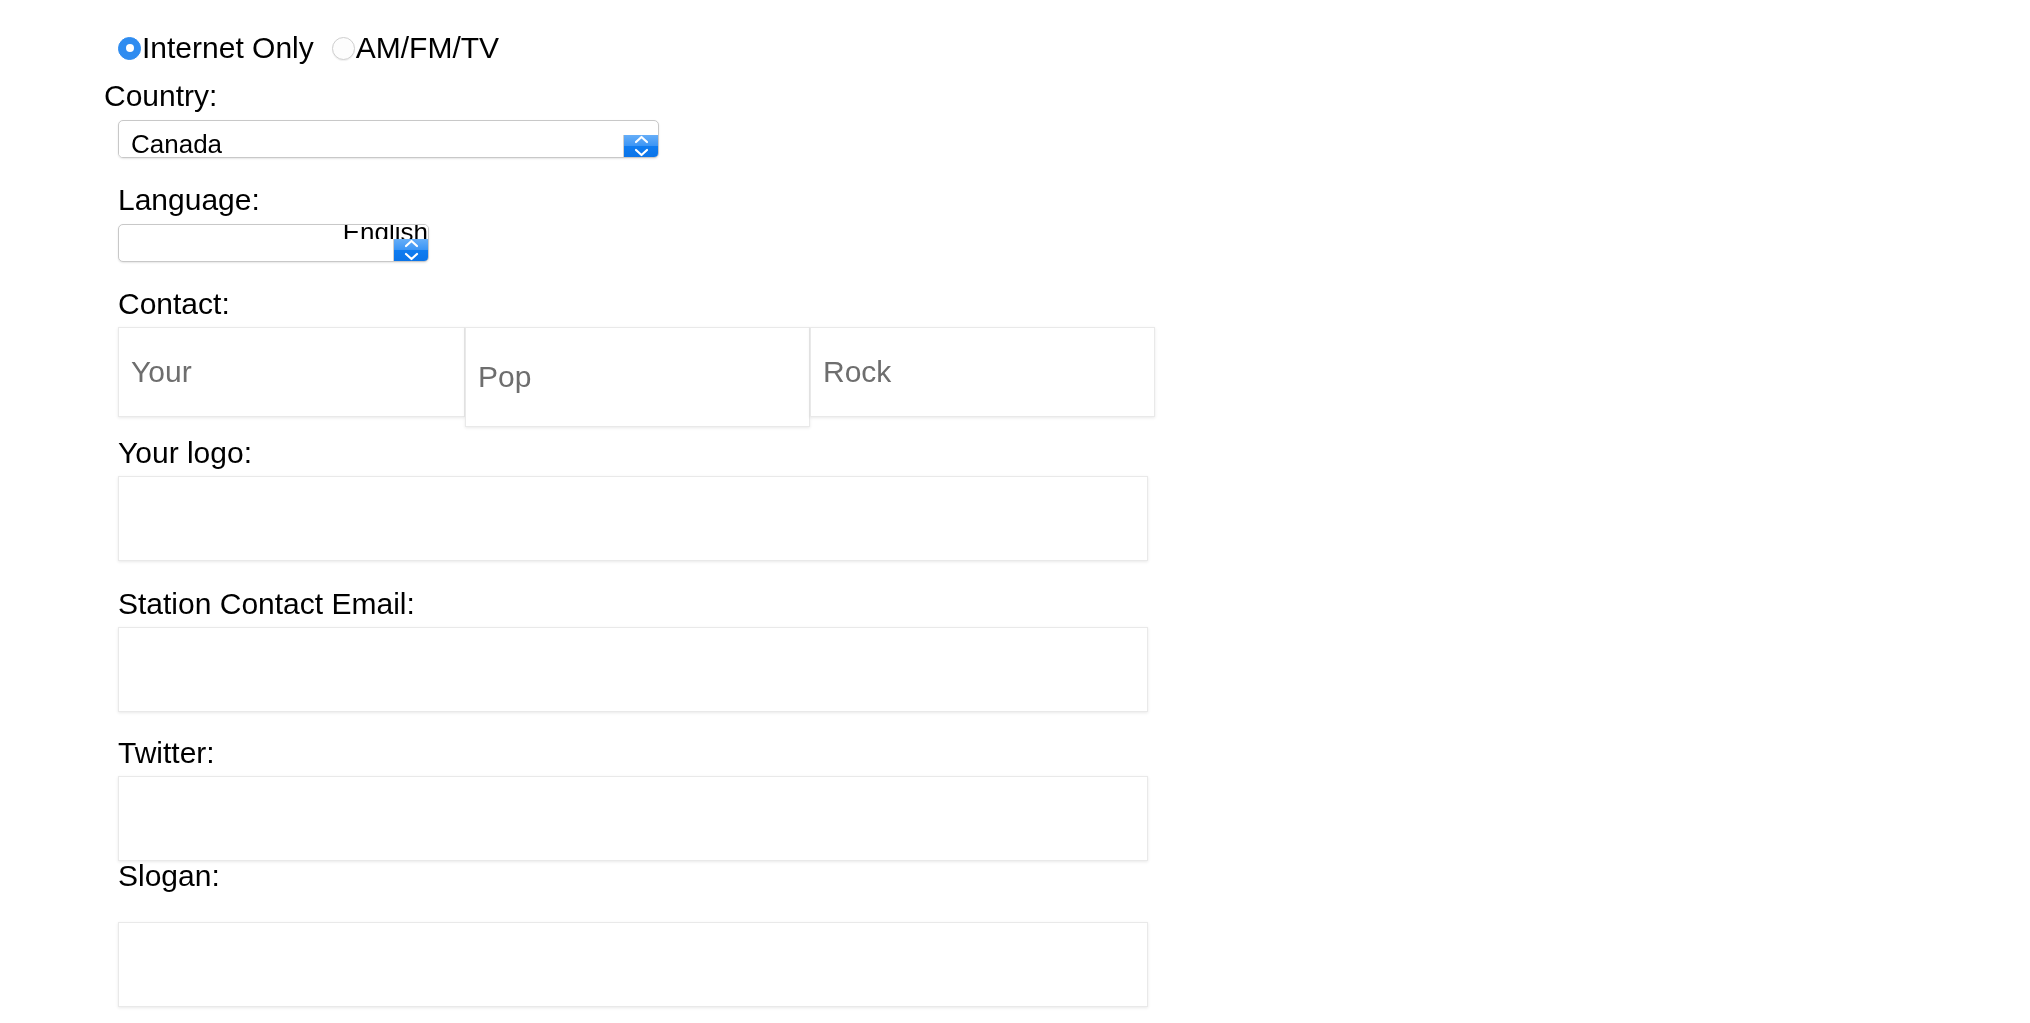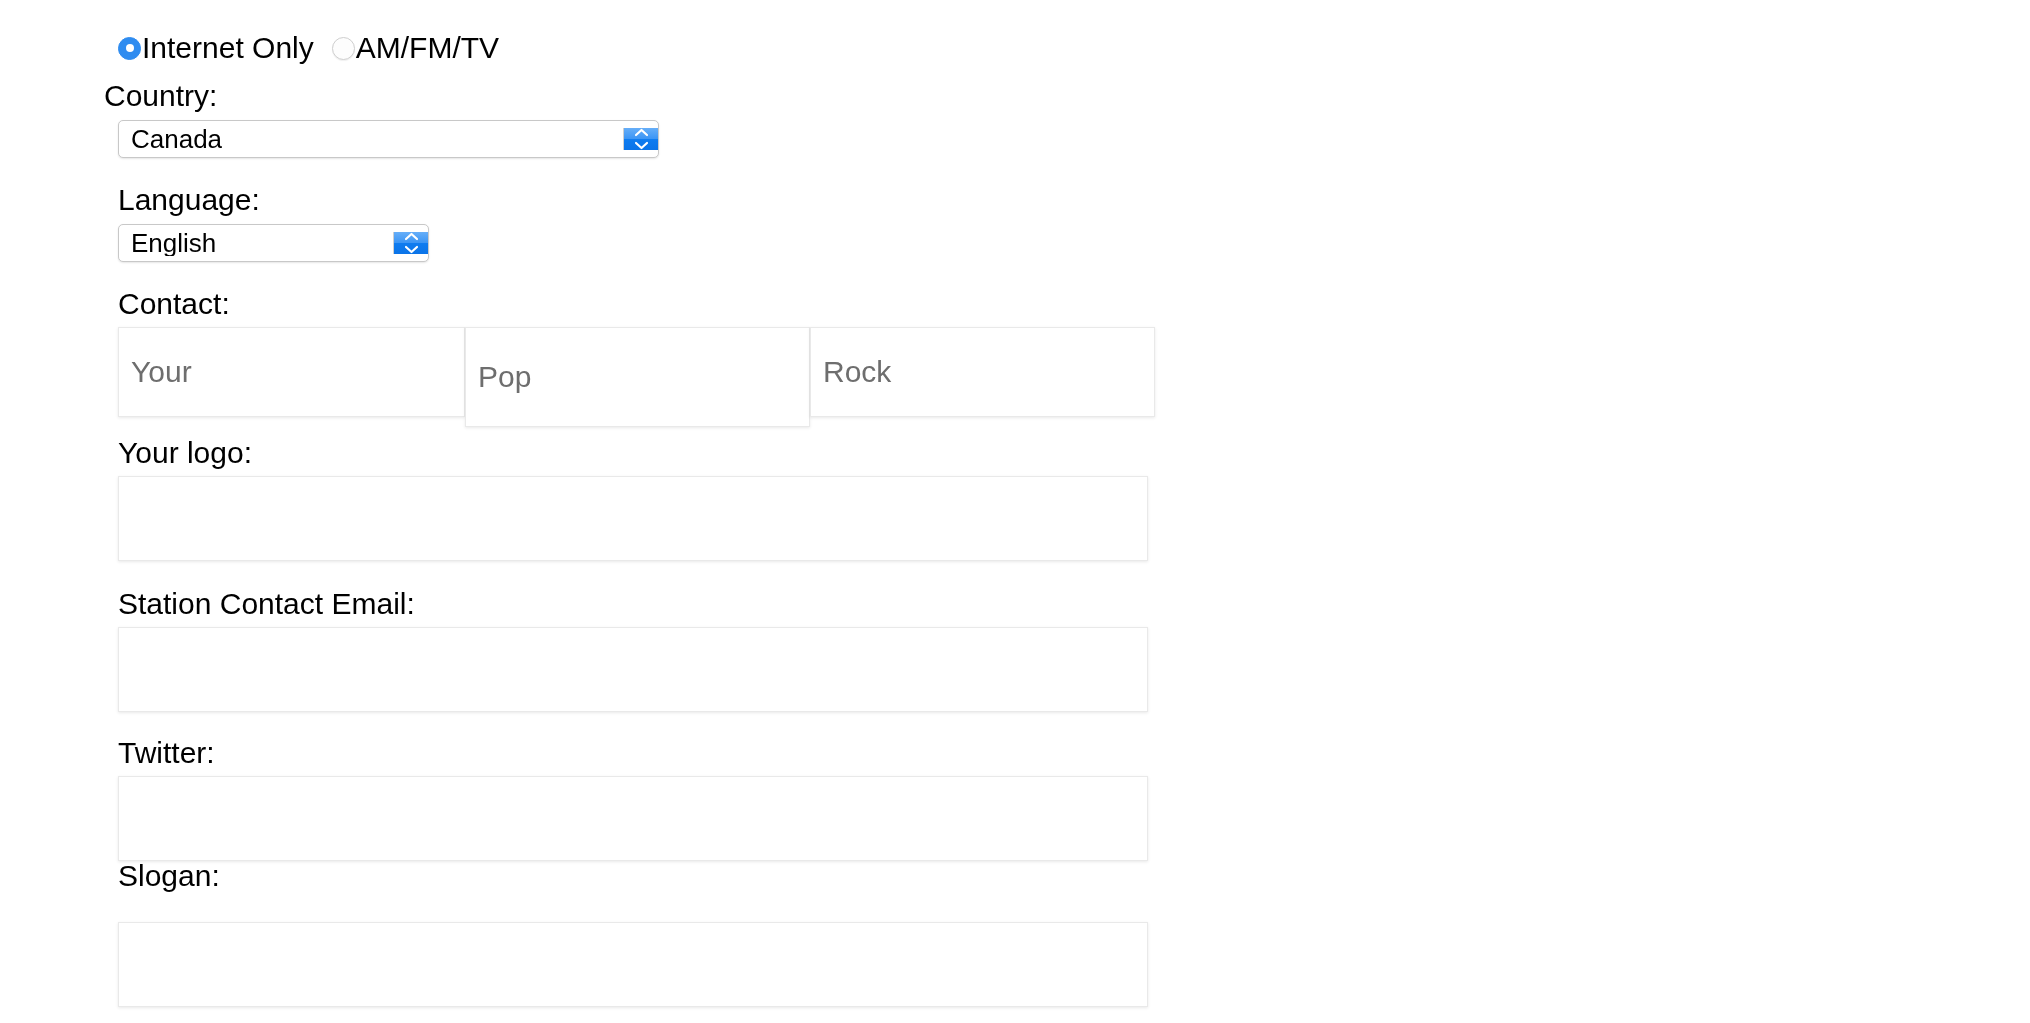--- a/index.html
+++ b/index.html
@@ -82,21 +82,21 @@
     color: #000000;
     white-space: nowrap;
   }
 
   
   .select-wrap {
     position: absolute;
     height: 38px;
     box-sizing: border-box;
     display: flex;
-    align-items: center;
+    align-items: flex-end;
     border: 1px solid #c8c8c8;
     border-radius: 5px;
     background: #ffffff;
     box-shadow: 0 1px 2px rgba(0,0,0,0.10);
     overflow: hidden;
   }
   .select-value {
     flex: 1 1 auto;
     display: flex;
     align-items: center;
@@ -172,21 +172,21 @@
       </span>
       <span class="chev">
         <svg viewBox="0 0 15 9" width="15" height="9">
             <polyline points="2,2 7.5,7 13,2" fill="none" stroke="#ffffff" stroke-width="2.2" stroke-linecap="round" stroke-linejoin="round"></polyline>
           </svg>
       </span>
     </span>
   </div>
 
   <div class="field-label" style="left:118px; top:184px;">Language:</div>
-  <div class="select-wrap" style="left:118px; top:224px; width:311px;">
+  <div class="select-wrap" style="left:118px; top:224px; width:311px;flex-direction:column;">
     <span class="select-value">English</span>
     <span class="select-stepper">
       <span class="chev">
         <svg viewBox="0 0 15 9" width="15" height="9">
             <polyline points="2,7 7.5,2 13,7" fill="none" stroke="#ffffff" stroke-width="2.2" stroke-linecap="round" stroke-linejoin="round"></polyline>
           </svg>
       </span>
       <span class="chev">
         <svg viewBox="0 0 15 9" width="15" height="9">
             <polyline points="2,2 7.5,7 13,2" fill="none" stroke="#ffffff" stroke-width="2.2" stroke-linecap="round" stroke-linejoin="round"></polyline>

